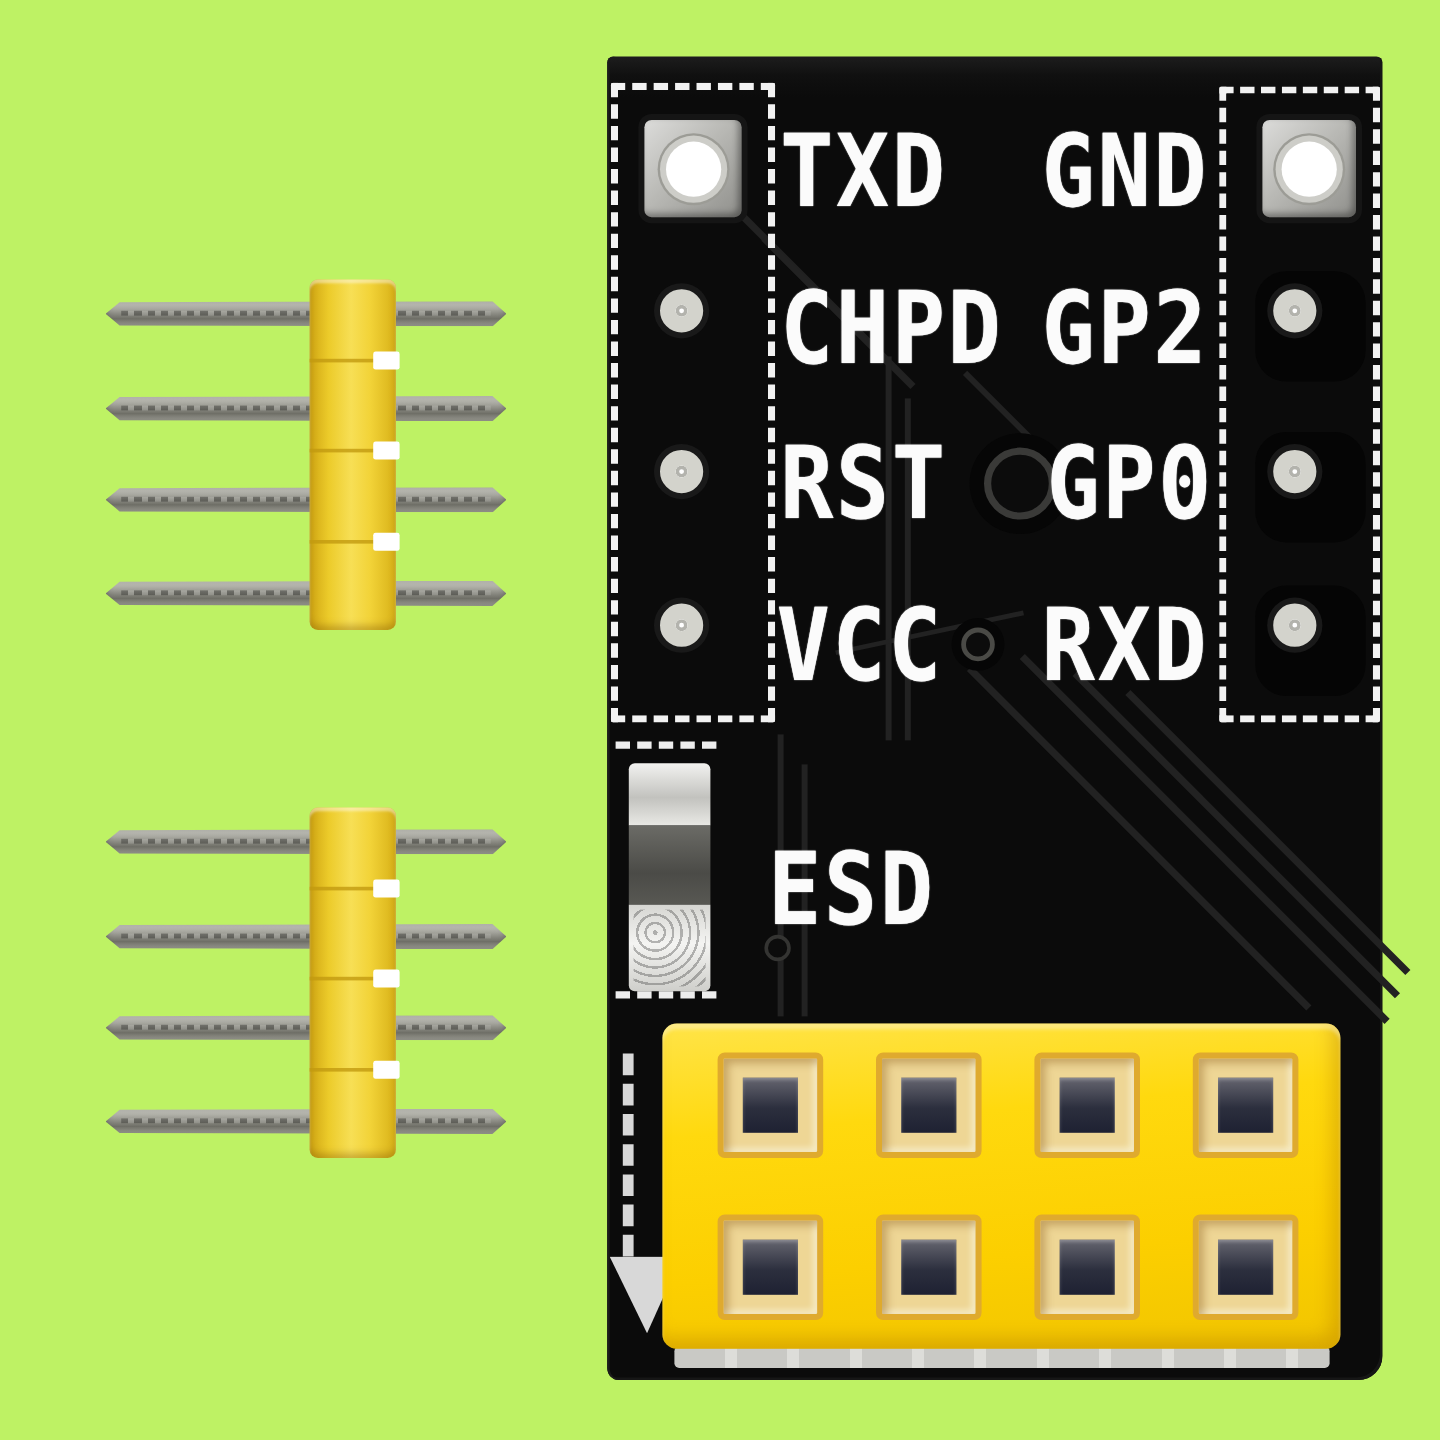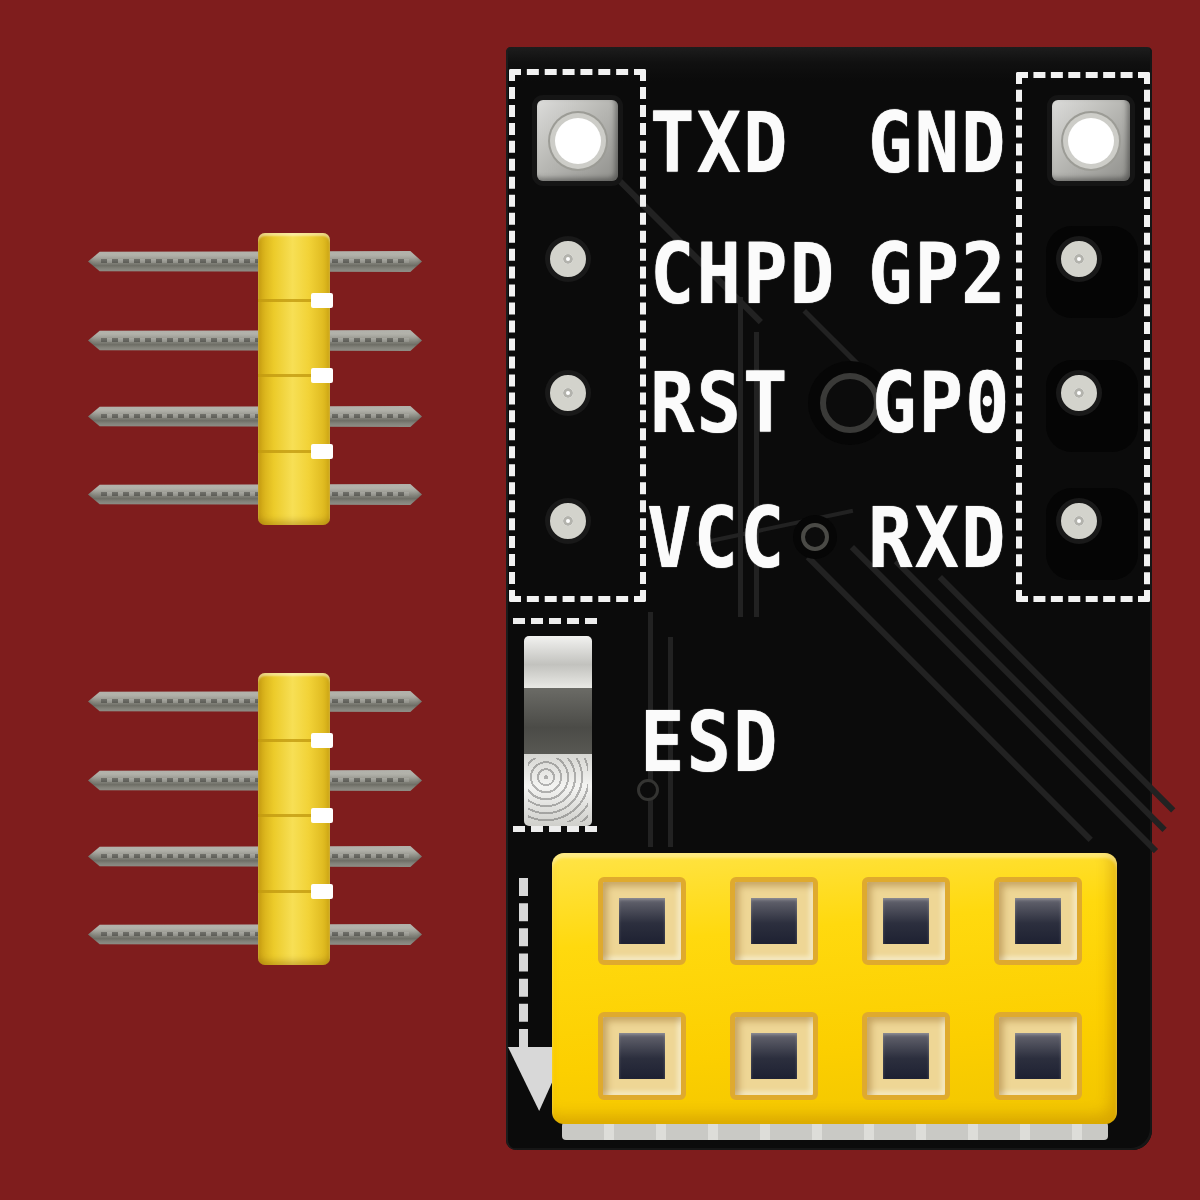--- a/index.html
+++ b/index.html
@@ -1,17 +1,17 @@
 <!DOCTYPE html>
 <html><head>
 <meta charset="utf-8">
 <style>
   * { margin:0; padding:0; box-sizing:border-box; }
   html,body { background:#ffffff; }
-  .stage { position:relative; width:1200px; height:1200px; background:#7f1d1d; overflow:hidden;
+  .stage { position:relative; width:1200px; height:1200px; background:#bef264; overflow:hidden;
            font-family:"DejaVu Sans Mono","Liberation Mono",monospace; }
 
   
   .header { position:absolute; width:370px; height:292px; }
   .pin { position:absolute; left:28px; width:334px; height:21px;
          background:linear-gradient(180deg,#d2d2ca 0%,#a8a8a0 30%,#83837b 55%,#6f6f67 70%,#a9a9a0 100%);
          clip-path:polygon(0 50%,3.5% 4%,96.5% 0,100% 50%,96.5% 100%,3.5% 96%);
          box-shadow:inset 0 0 6px rgba(0,0,0,.35); }
   .pin::after { content:""; position:absolute; left:4%; right:4%; top:40%; height:4px;
                 background:repeating-linear-gradient(90deg,rgba(0,0,0,.28) 0 6px,rgba(255,255,255,.12) 6px 11px); }

